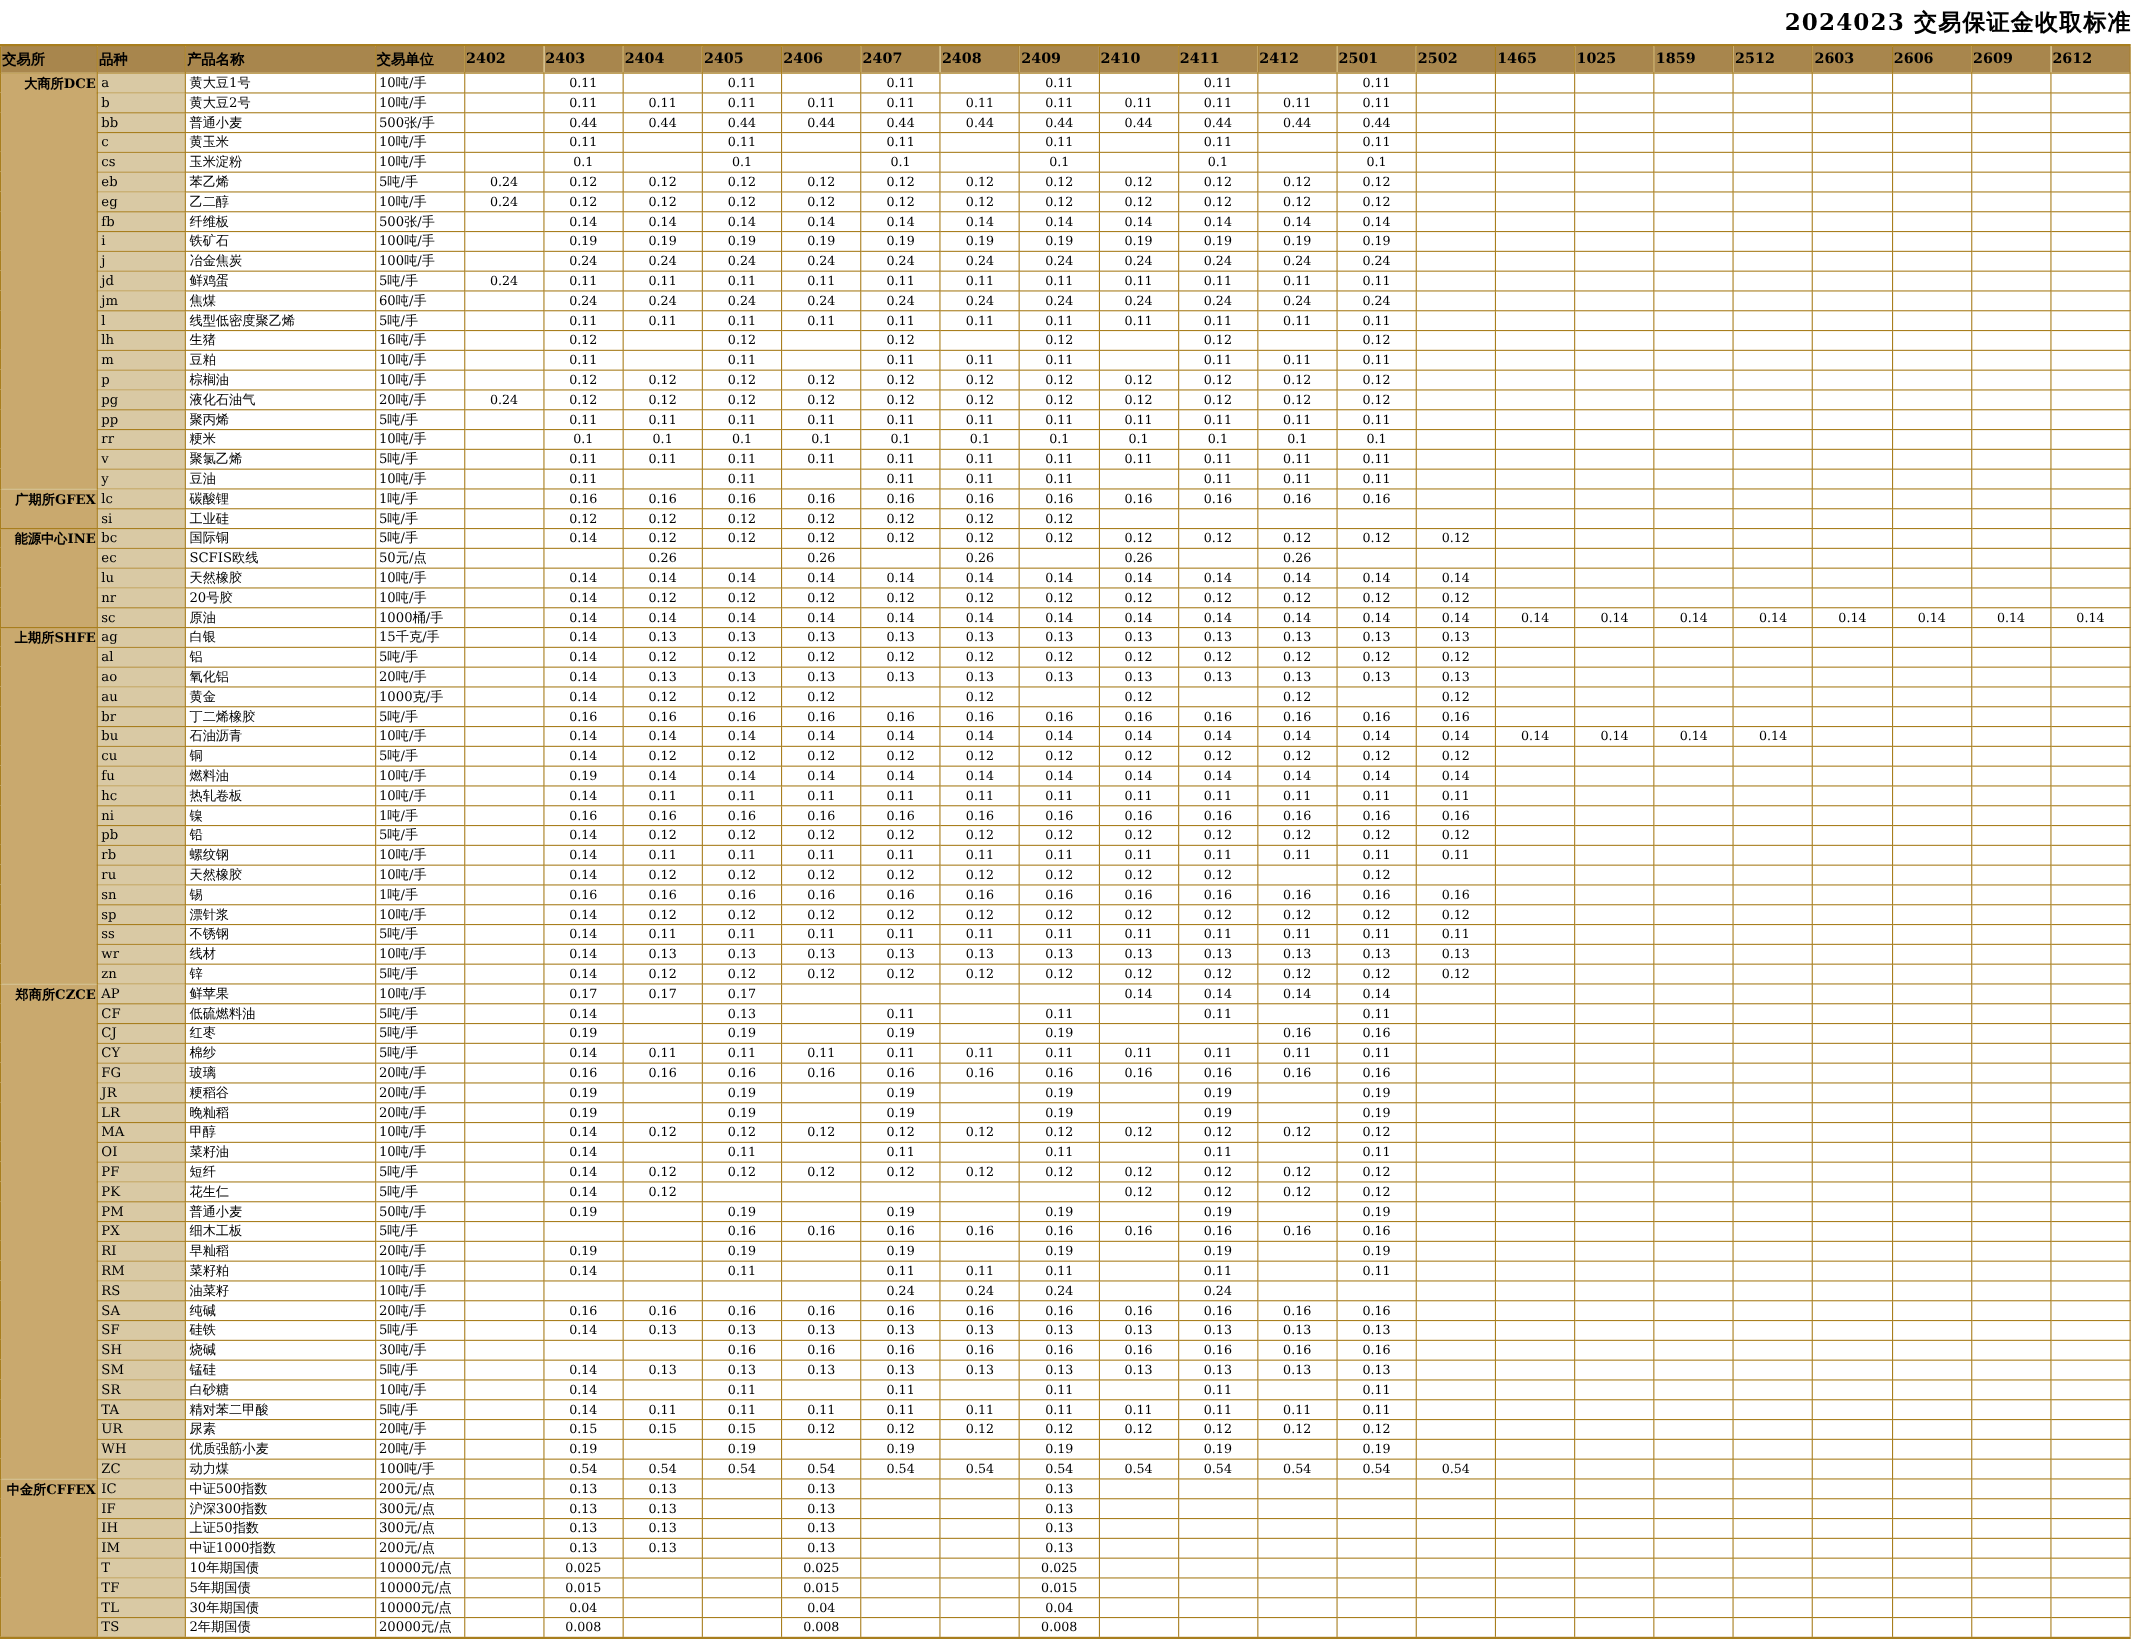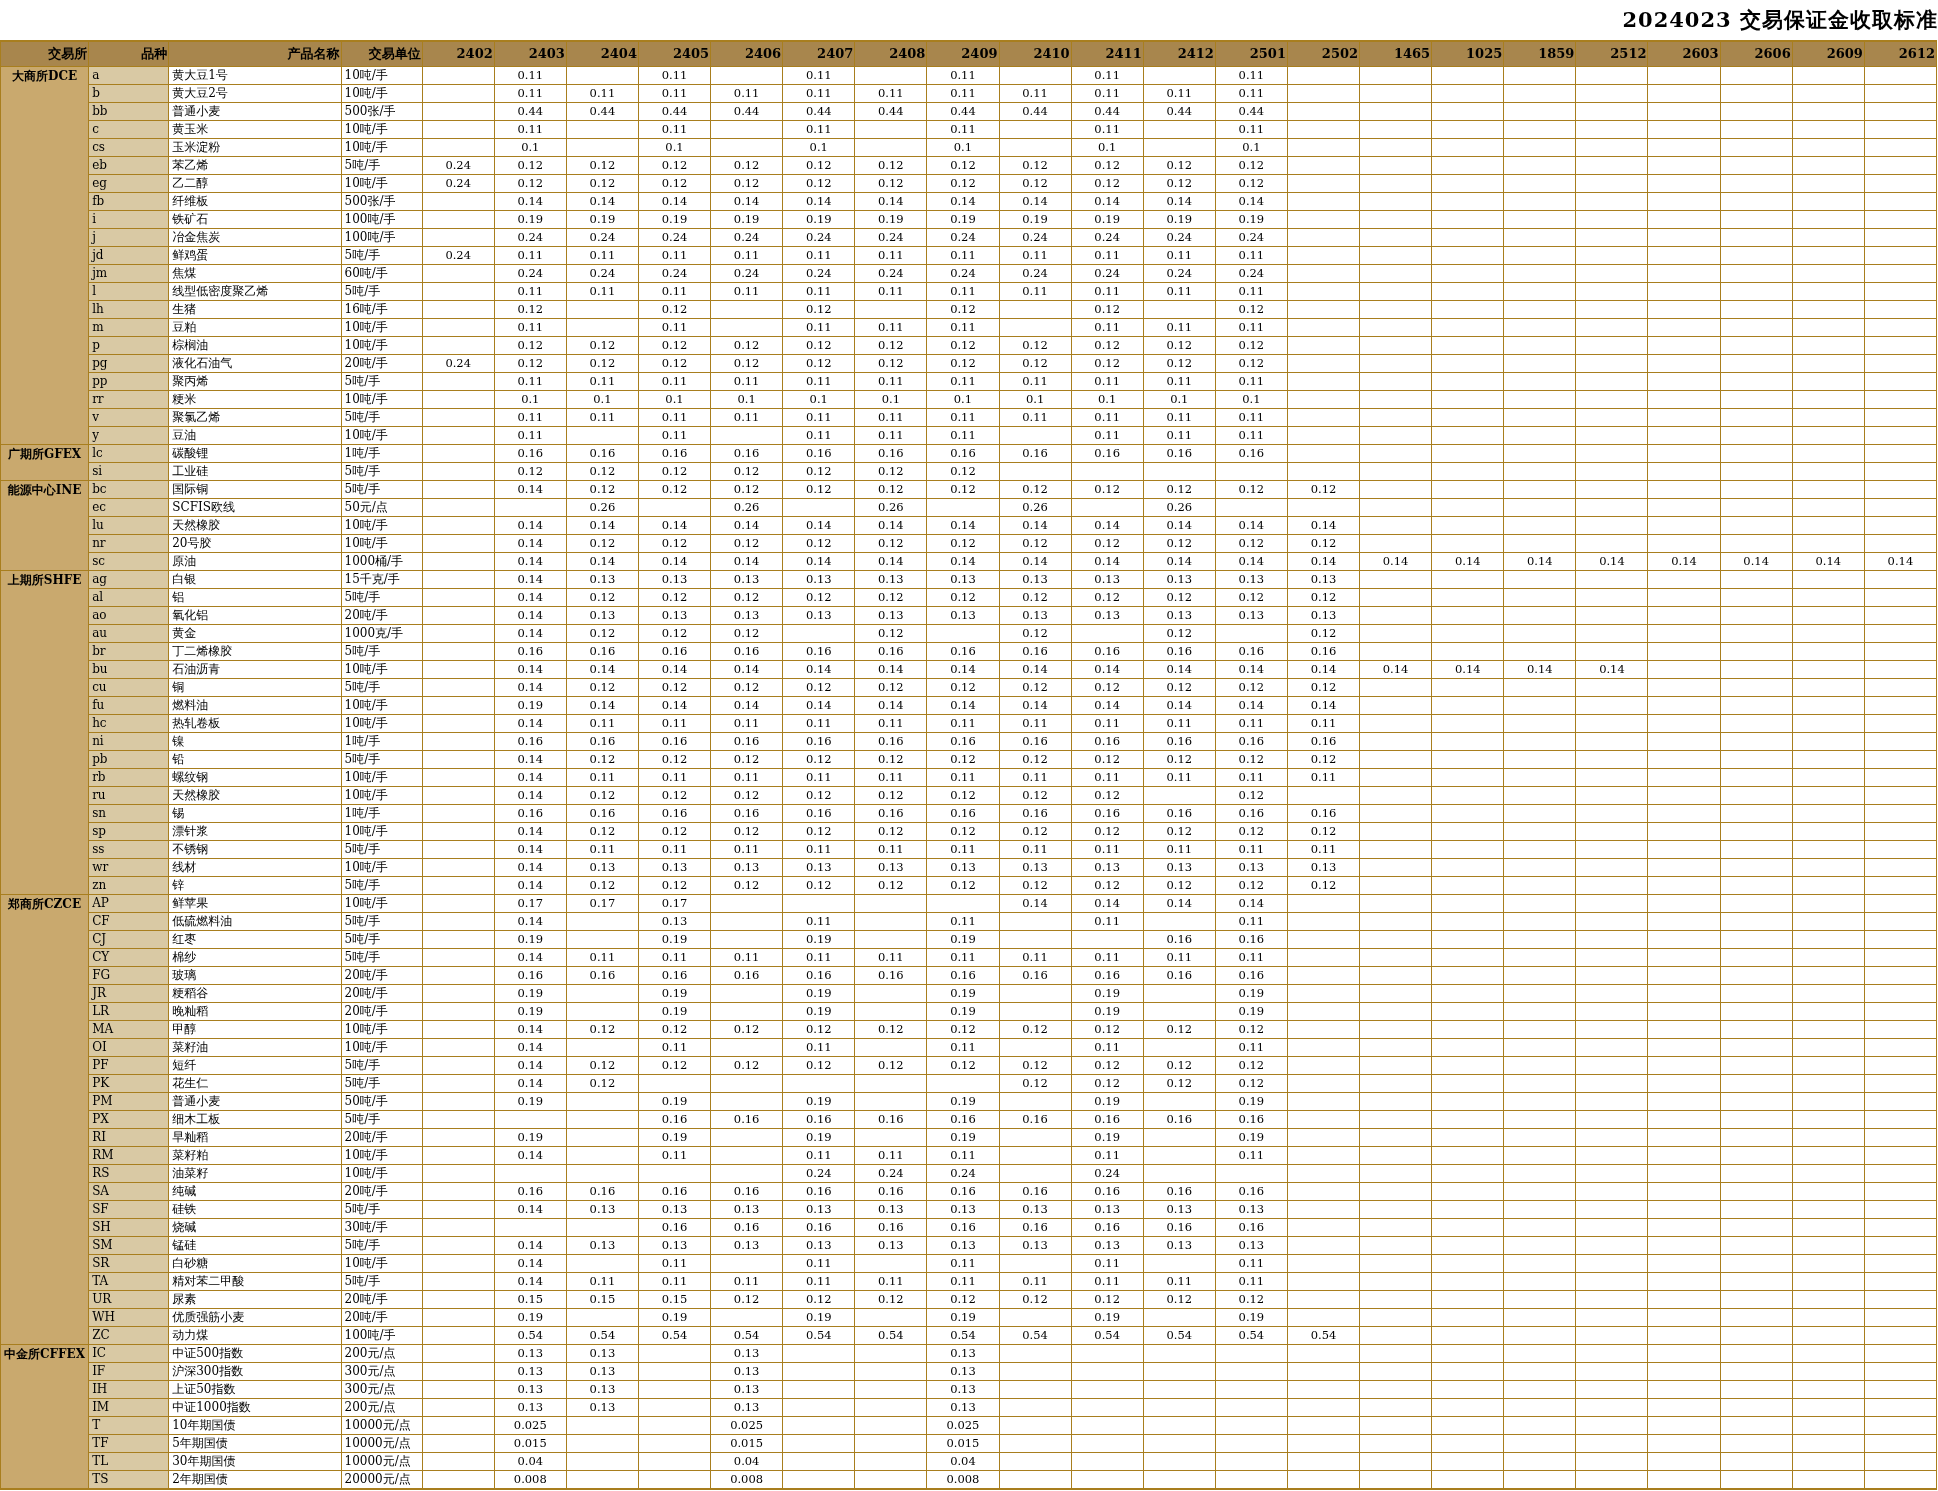--- a/index.html
+++ b/index.html
@@ -1,23 +1,23 @@
 <!DOCTYPE html>
 <html><head>
 <meta charset="utf-8">
 <style>
   html,body{margin:0;padding:0;background:#fff;}
   body{font-family:"DejaVu Serif","Liberation Serif",serif;color:#000;width:1938px;}
   .title-bar{height:40px;display:flex;align-items:center;justify-content:flex-end;}
   .title-bar h1{margin:0;font-size:21px;font-weight:bold;letter-spacing:1px;}
   table{border-collapse:collapse;table-layout:fixed;width:1937px;}
   th,td{border:1px solid #A87E1E;overflow:hidden;white-space:nowrap;box-sizing:border-box;}
-  thead th{background:#A8864D;font-size:13px;font-weight:bold;height:25px;text-align:right;padding:0 1px;}
+  thead th{background:#A8864D;font-size:13px;font-weight:bold;height:25px;text-align:left;padding:0 1px;}
   tbody td{height:18px;font-size:12px;background:#fff;padding:0 2px;}
-  td.exch{background:#C9A96E;font-weight:bold;vertical-align:top;text-align:center;font-size:12px;padding:1px 1px;}
+  td.exch{background:#C9A96E;font-weight:bold;vertical-align:top;text-align:right;font-size:12px;padding:1px 1px;}
   td.code{background:#D9C9A4;text-align:left;padding-left:3px;}
   td.prod{text-align:left;padding-left:3px;}
   td.unit{text-align:left;padding-left:3px;}
   td.val{text-align:center;font-size:11.5px;}
   table{border-top:2px solid #A87E1E;border-bottom:2px solid #A87E1E;}
 </style>
 </head>
 <body>
 
 <div class="title-bar">

